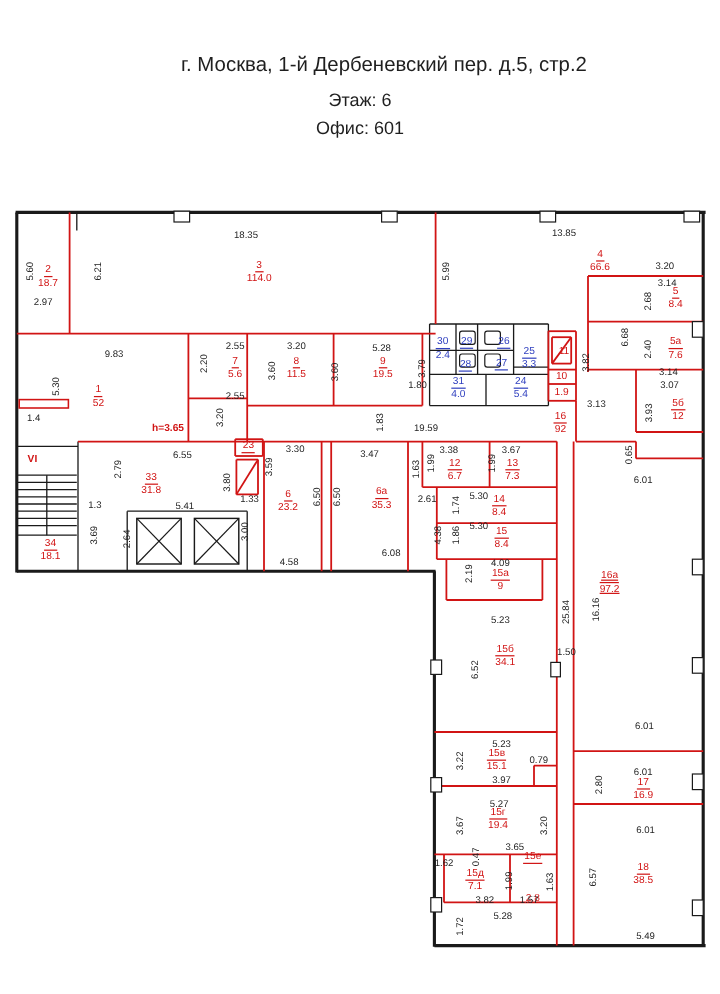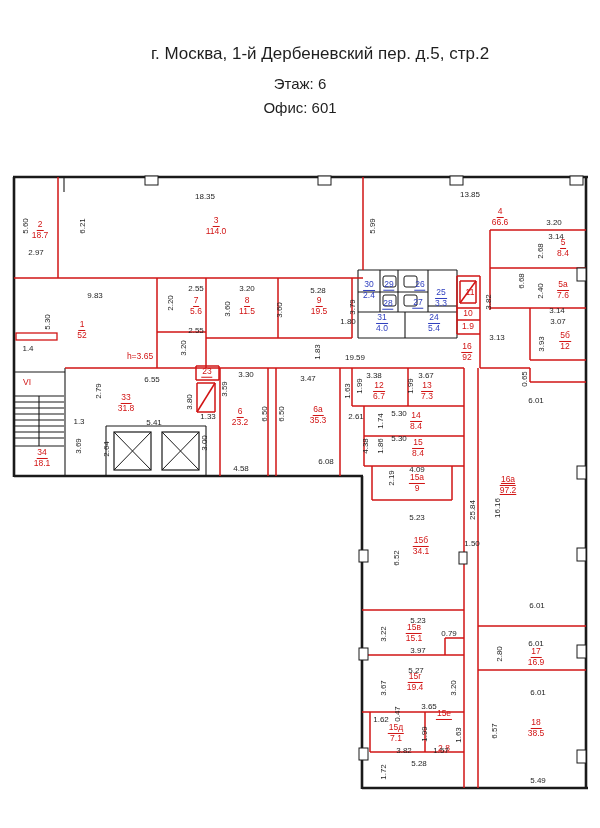--- a/index.html
+++ b/index.html
@@ -11,21 +11,21 @@
   #plan{position:absolute;left:0;top:0;width:600px;height:828px;}
   #plan-svg{position:absolute;left:0;top:0;width:600px;height:828px;}
   #labels{position:absolute;left:0;top:0;width:600px;height:828px;}
   .rl{position:absolute;transform:translate(-50%,-50%);display:flex;flex-direction:column;
       align-items:center;font-size:8.5px;line-height:1.12;white-space:nowrap;}
   .rl .num{border-bottom:1px solid currentColor;padding:0 1px;}
   .rl.nobar .num{border-bottom:none;}
   .dm{position:absolute;transform:translate(-50%,-50%);font-size:8px;color:#1f1f1f;
       white-space:nowrap;letter-spacing:0;}
   .dm.v{transform:translate(-50%,-50%) rotate(-90deg);}
-  .note{position:absolute;transform:translate(-50%,-50%);font-size:8.5px;white-space:nowrap;}
+  .note{position:absolute;transform:translate(-50%,-50%);font-size:8.5px;white-space:nowrap;font-weight:bold;}
 </style>
 </head>
 <body>
 
 <div class="header">
   <div class="h-title">г. Москва, 1-й Дербеневский пер. д.5, стр.2</div>
   <div class="h-line">Этаж: 6</div>
   <div class="h-line">Офис: 601</div>
 </div>
 
@@ -375,21 +375,21 @@
       <div class="dm" style="left: 472px; top: 543px;">1.50</div>
       <div class="dm v" style="left: 396px; top: 558px;">6.52</div>
       <div class="dm" style="left: 418px; top: 620px;">5.23</div>
       <div class="dm v" style="left: 383px; top: 634px;">3.22</div>
       <div class="dm" style="left: 449px; top: 633px;">0.79</div>
       <div class="dm" style="left: 418px; top: 650px;">3.97</div>
       <div class="dm" style="left: 416px; top: 670px;">5.27</div>
       <div class="dm v" style="left: 383px; top: 688px;">3.67</div>
       <div class="dm v" style="left: 453px; top: 688px;">3.20</div>
       <div class="dm" style="left: 429px; top: 706px;">3.65</div>
-      <div class="dm" style="left: 381px; top: 719px;">1.62</div>
+      <div class="dm" style="left: 370px; top: 719px;">1.62</div>
       <div class="dm v" style="left: 397px; top: 714px;">0.47</div>
       <div class="dm v" style="left: 424px; top: 734px;">1.99</div>
       <div class="dm v" style="left: 458px; top: 735px;">1.63</div>
       <div class="dm" style="left: 404px; top: 750px;">3.82</div>
       <div class="dm" style="left: 441px; top: 750px;">1.57</div>
       <div class="dm" style="left: 419px; top: 763px;">5.28</div>
       <div class="dm v" style="left: 383px; top: 772px;">1.72</div>
       <div class="dm" style="left: 537px; top: 605px;">6.01</div>
       <div class="dm" style="left: 536px; top: 643px;">6.01</div>
       <div class="dm v" style="left: 499px; top: 654px;">2.80</div>

